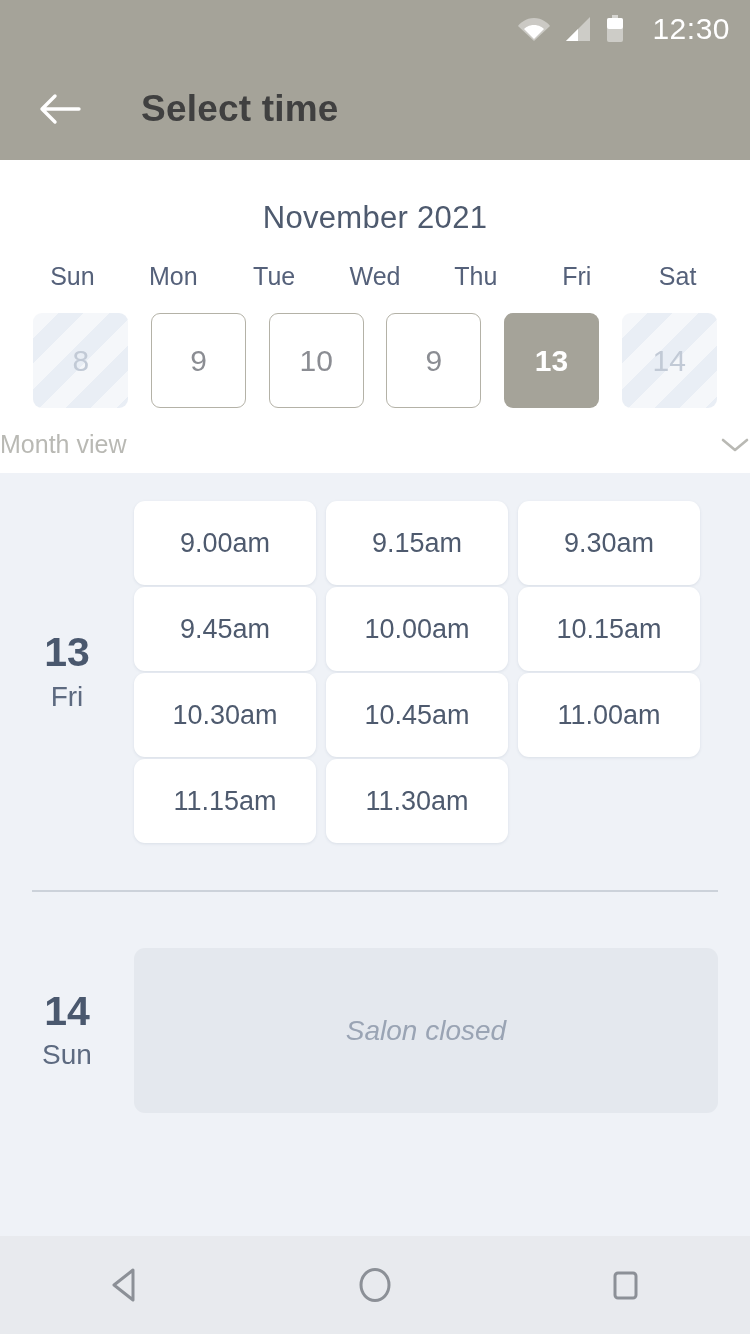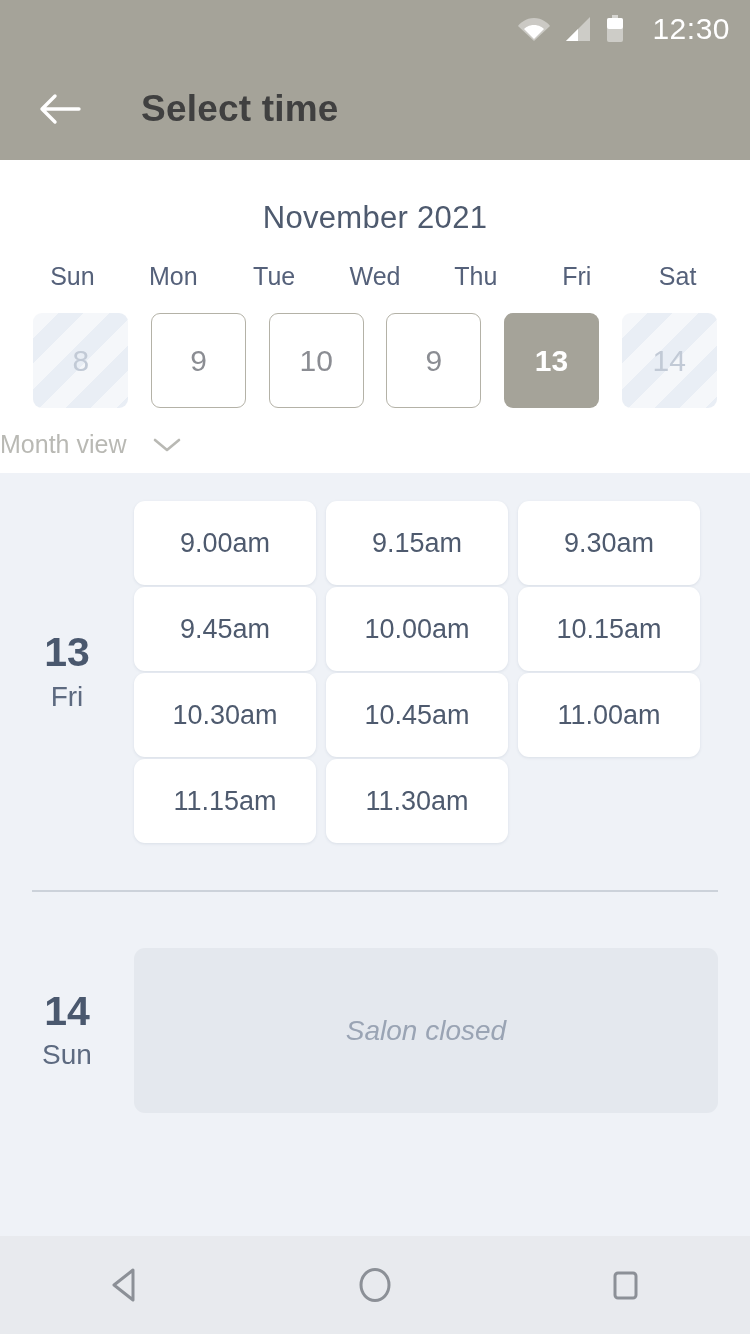--- a/index.html
+++ b/index.html
@@ -137,21 +137,21 @@
       rgba(255,255,255,0) 18px,
       rgba(255,255,255,0) 36px
     );
     cursor: default;
   }
 
   .view-toggle {
     margin-top: 22px;
     display: flex;
     align-items: center;
-    justify-content: flex-start;
+    justify-content: space-between;
     gap: 26px;
     cursor: pointer;
   }
   .view-toggle-label {
     font-size: 25px;
     color: #b9b9b4;
   }
 
   
   .slots-area {

